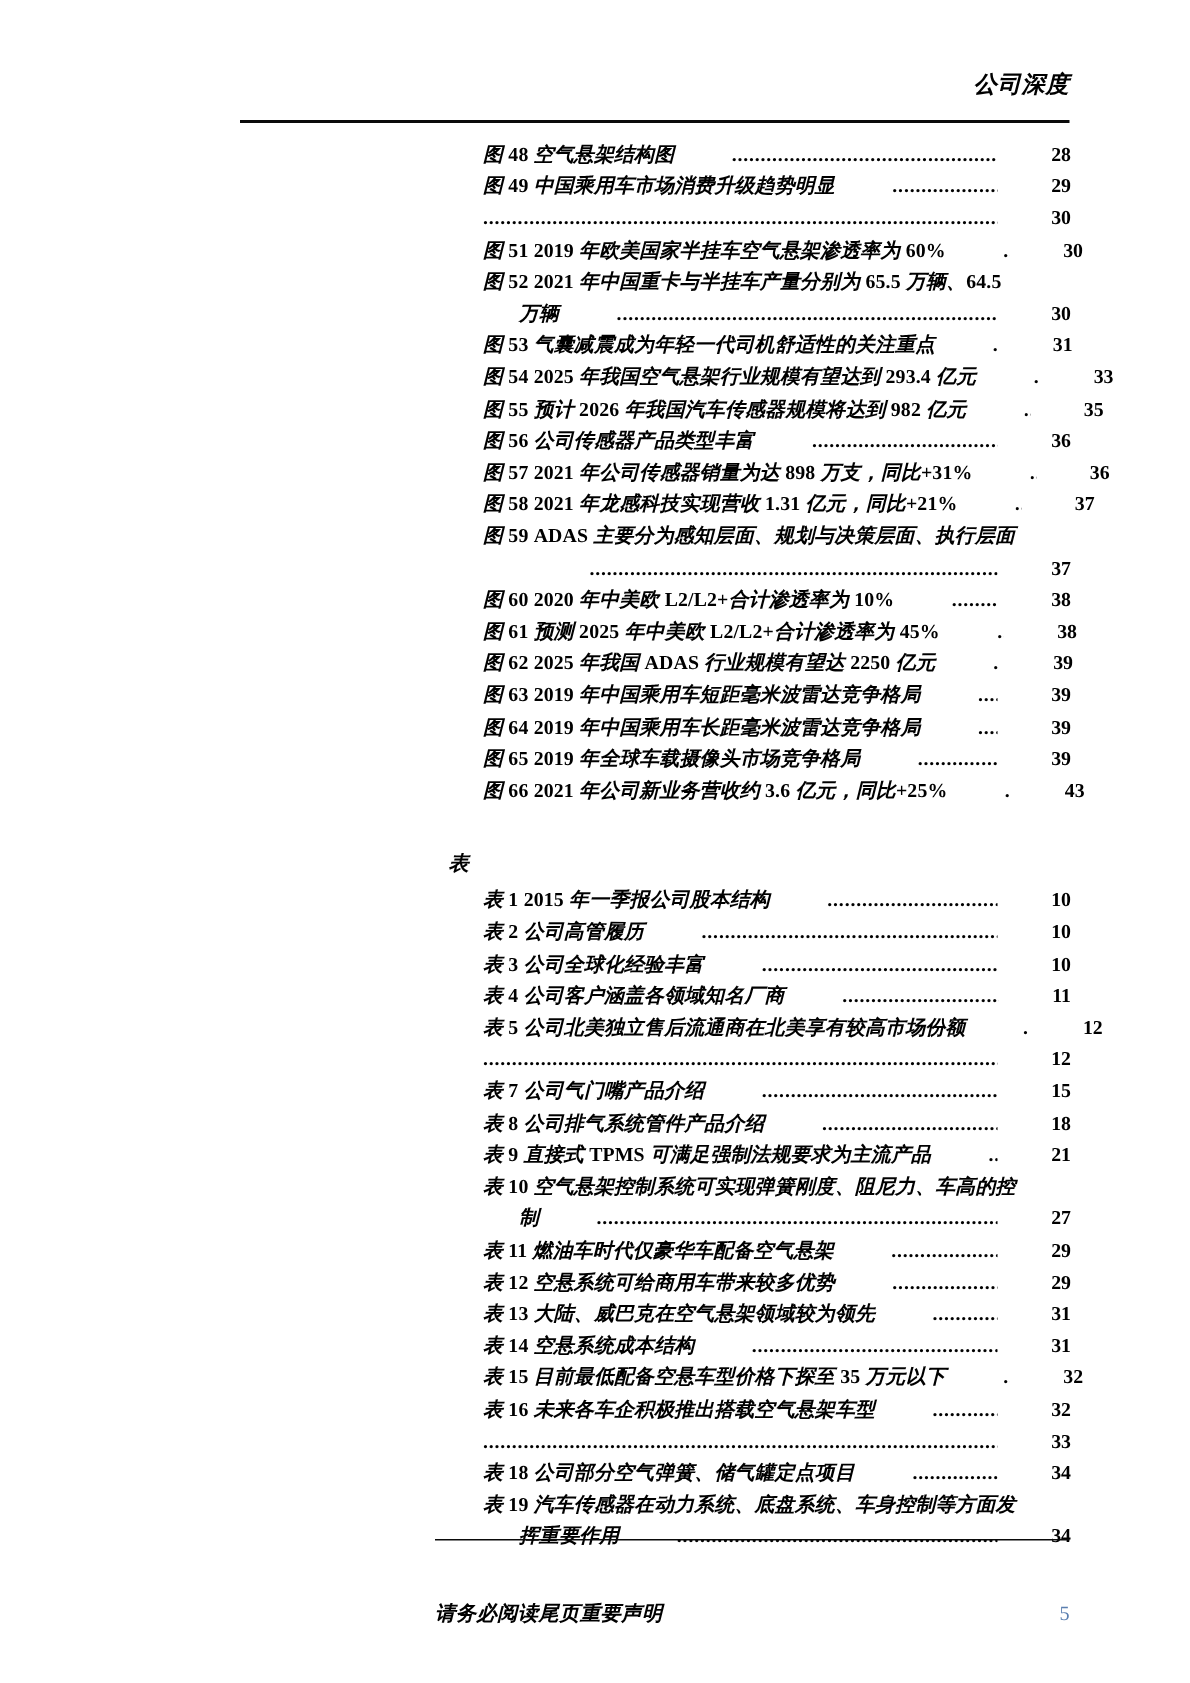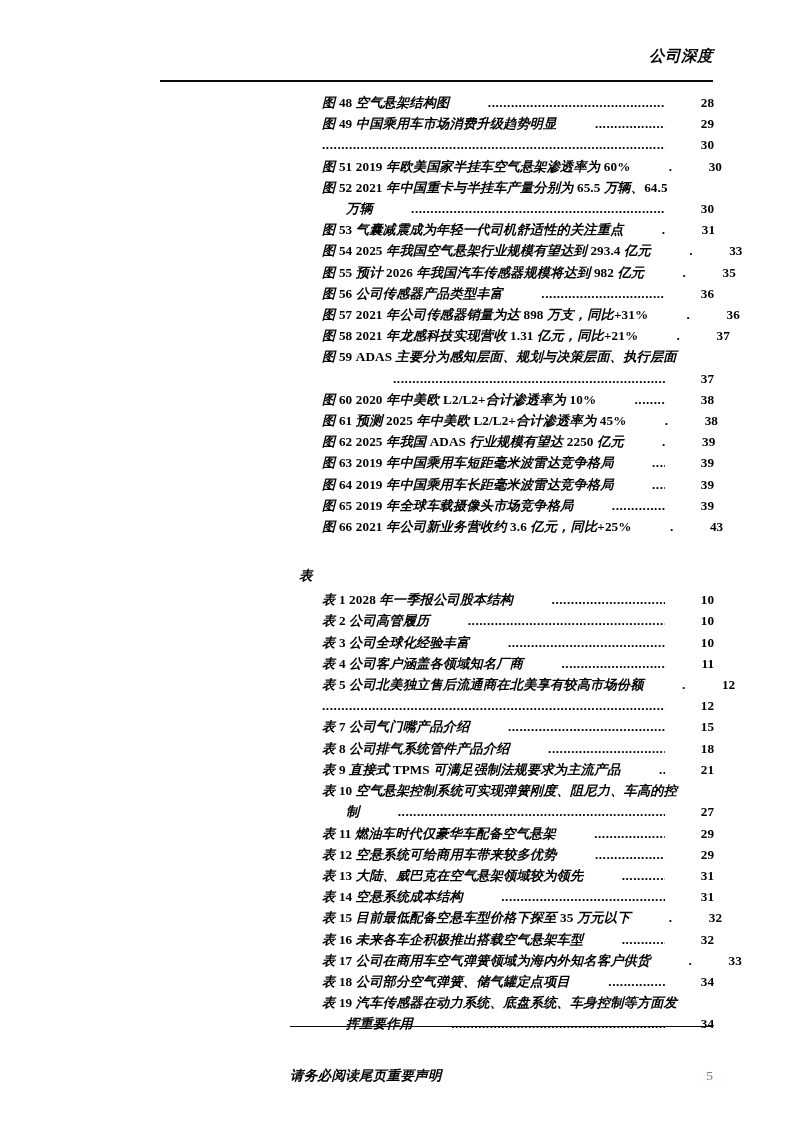--- a/index.html
+++ b/index.html
@@ -343,21 +343,21 @@
             </div>
           </div>
         </div>
       </div>
     <div class="gap-after-figures"></div>
     <div class="section-head">表</div>
     <div id="tables-list">
         <div class="entry">
           <div class="entry-line">
             <div class="row">
-              <span class="txt"><span class="cn">表 </span><span class="num">1</span><span class="cn"> </span><span class="num">2028</span><span class="cn"> 年一季报公司股本结构</span>&nbsp;</span>
+              <span class="txt"><span class="cn">表 </span><span class="num">1</span><span class="cn"> </span><span class="num">2015</span><span class="cn"> 年一季报公司股本结构</span>&nbsp;</span>
               <span class="dots">................................................................................................................................................................</span>
               <span class="pgn">10</span>
             </div>
           </div>
         </div>
         <div class="entry">
           <div class="entry-line">
             <div class="row">
               <span class="txt"><span class="cn">表 </span><span class="num">2</span><span class="cn"> 公司高管履历</span>&nbsp;</span>
               <span class="dots">................................................................................................................................................................</span>
@@ -487,21 +487,20 @@
             <div class="row">
               <span class="txt"><span class="cn">表 </span><span class="num">16</span><span class="cn"> 未来各车企积极推出搭载空气悬架车型</span>&nbsp;</span>
               <span class="dots">................................................................................................................................................................</span>
               <span class="pgn">32</span>
             </div>
           </div>
         </div>
         <div class="entry">
           <div class="entry-line">
             <div class="row">
-              <span class="txt"><span class="cn">表 </span><span class="num">17</span><span class="cn"> 公司在商用车空气弹簧领域为海内外知名客户供货</span>&nbsp;</span>
               <span class="dots">................................................................................................................................................................</span>
               <span class="pgn">33</span>
             </div>
           </div>
         </div>
         <div class="entry">
           <div class="entry-line">
             <div class="row">
               <span class="txt"><span class="cn">表 </span><span class="num">18</span><span class="cn"> 公司部分空气弹簧、储气罐定点项目</span>&nbsp;</span>
               <span class="dots">................................................................................................................................................................</span>

